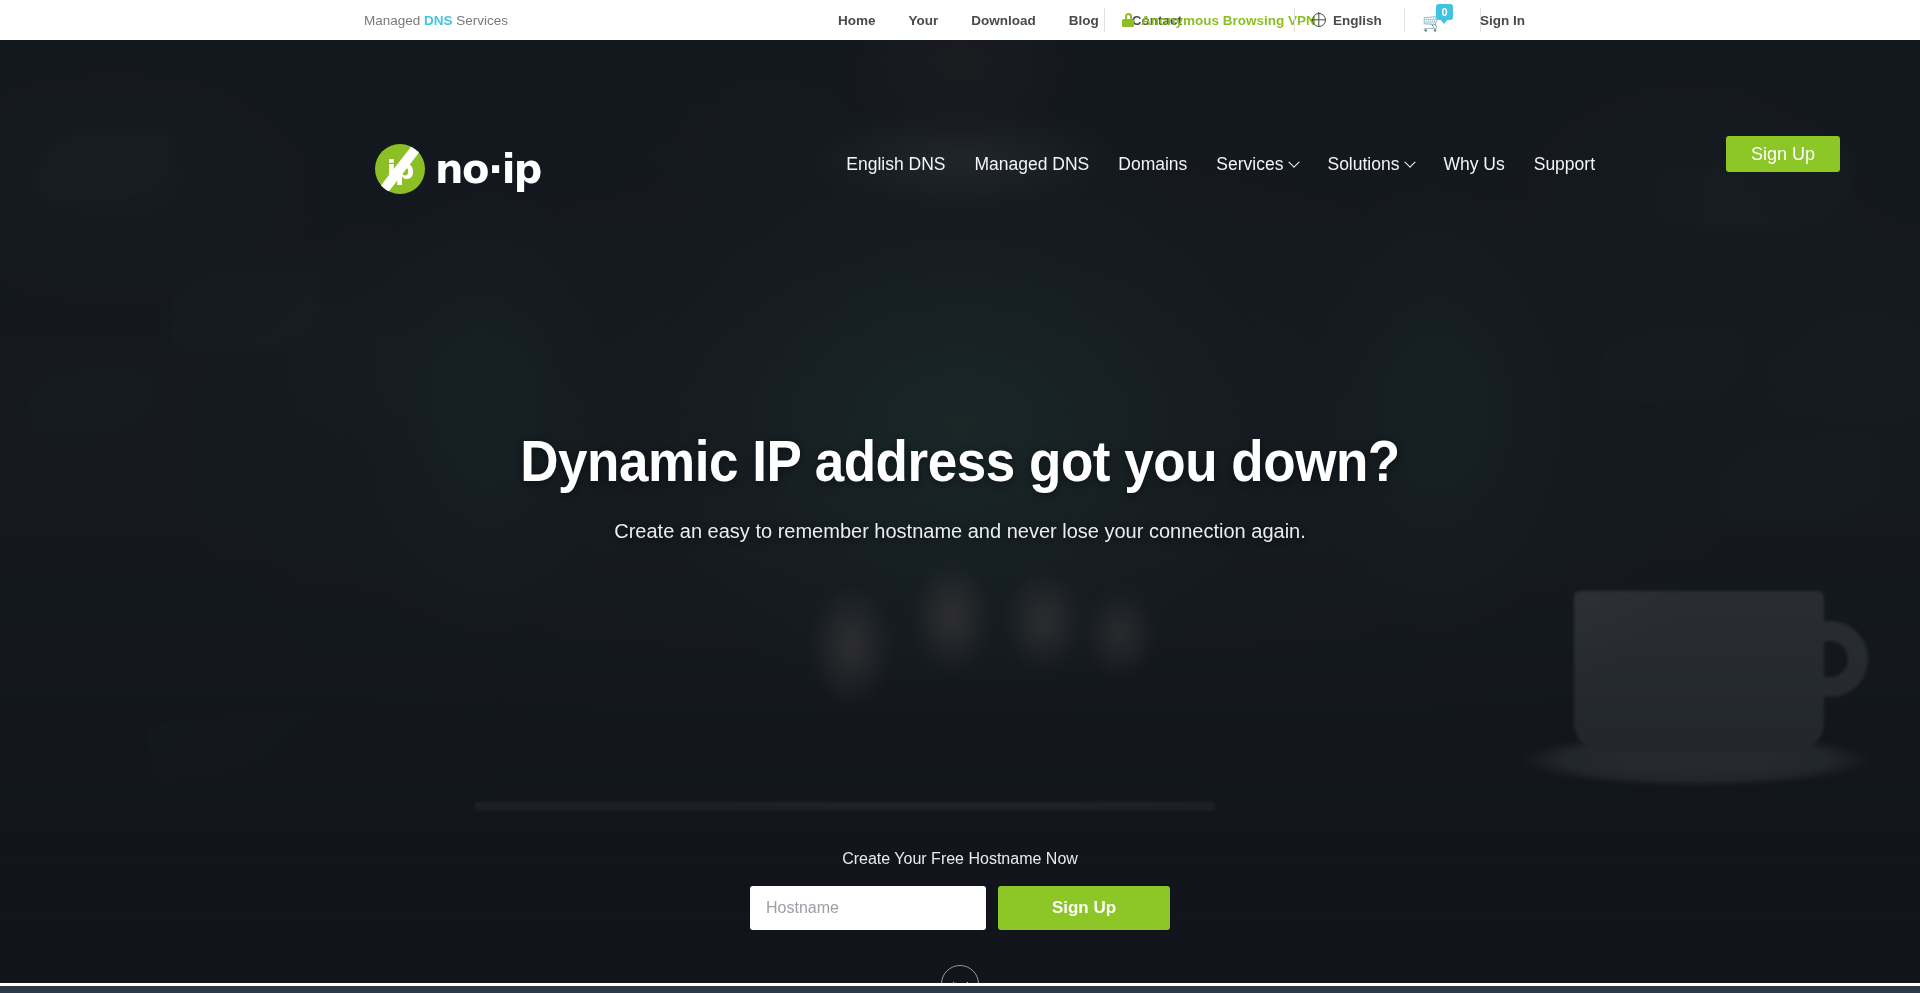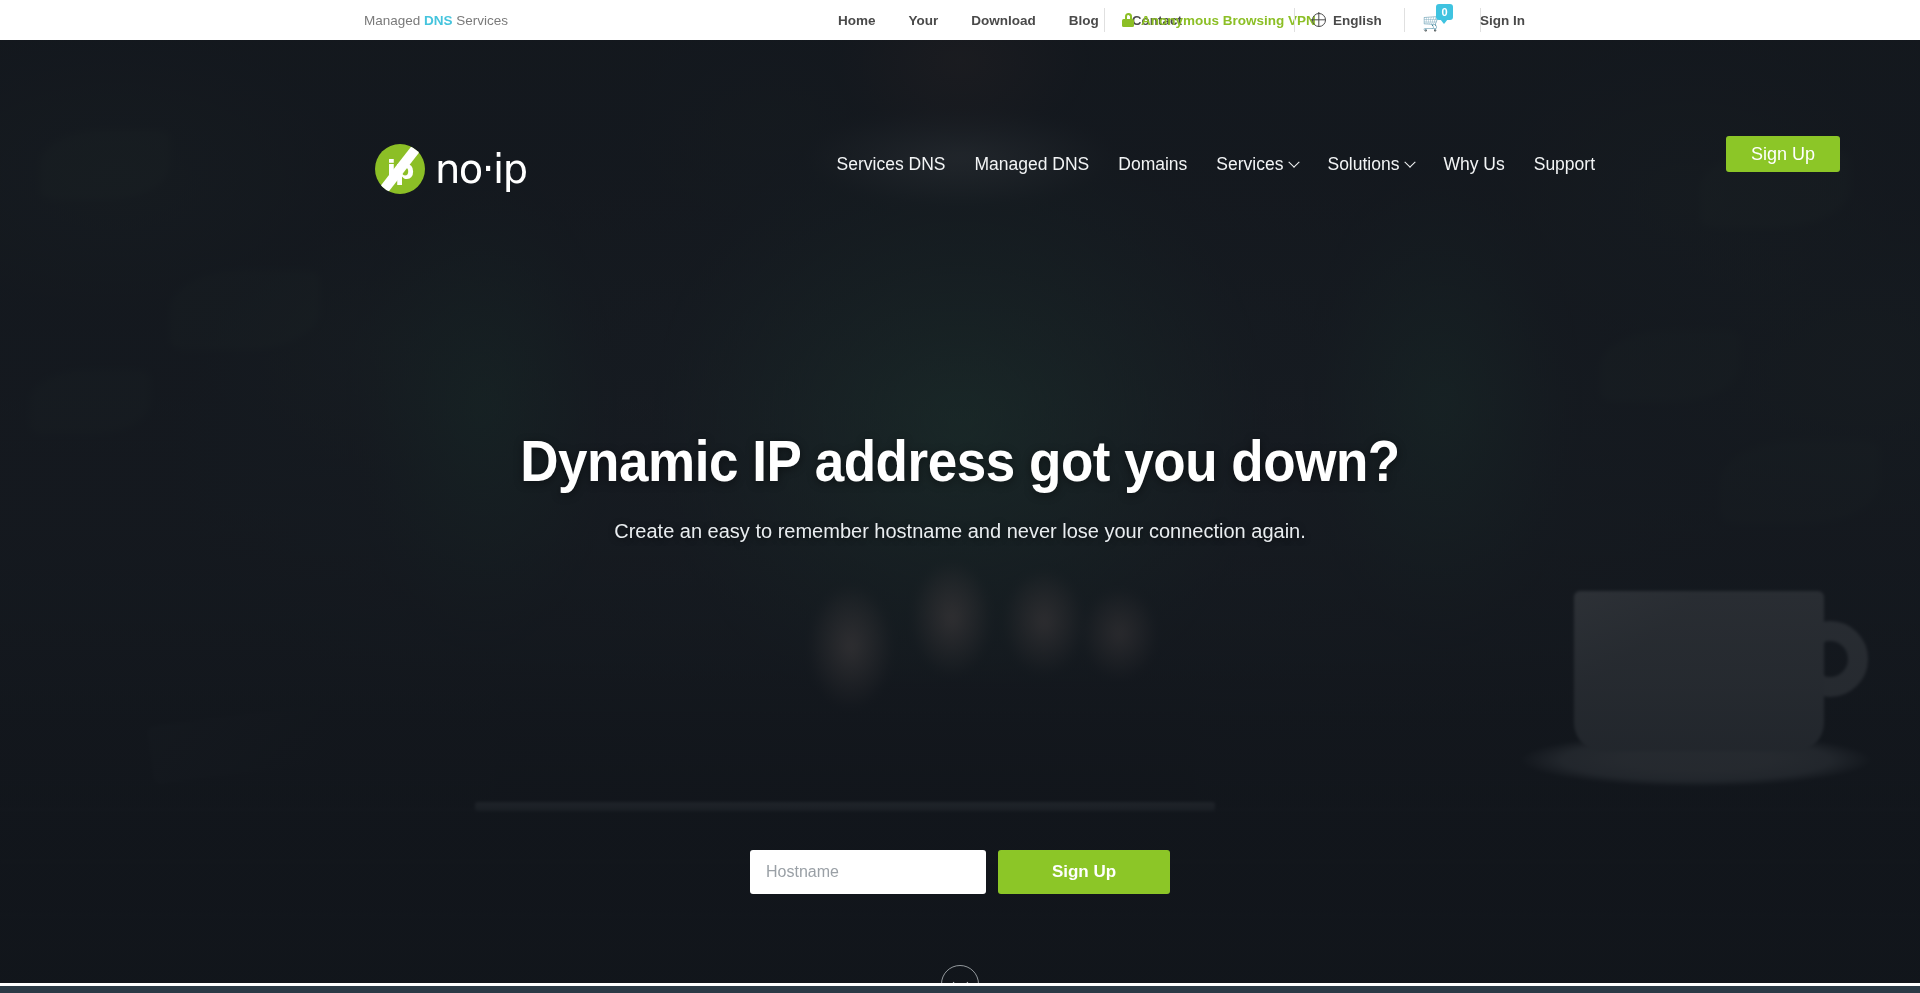--- a/index.html
+++ b/index.html
@@ -203,21 +203,21 @@
   }
   .logo-mark .lm-text{
     font-size:27px; font-weight:bold; color:#ffffff; letter-spacing:-1px;
     font-family:"DejaVu Sans", sans-serif; line-height:1;
   }
   .logo-mark .slash{
     position:absolute; width:10px; height:86px; background:#ffffff;
     transform:rotate(38deg); top:-18px; left:20px;
   }
   .logo-text{
-    font-size:40px; font-weight:normal; color:#ffffff; letter-spacing:-1.5px;
+    font-size:40px; font-weight:bold; color:#ffffff; letter-spacing:-1.5px;
     line-height:1; font-family:"DejaVu Sans", sans-serif;
   }
   .nav-links{
     position:absolute; right:325px; top:114px;
     display:flex; align-items:center; gap:29px;
   }
   .nav-links a{
     color:#f2f4f5; text-decoration:none; font-size:17.5px; white-space:nowrap;
     display:flex; align-items:center; gap:7px;
   }
@@ -384,21 +384,21 @@
     <div class="logo">
       <span class="logo-mark">
         <span class="lm-text">ip</span>
         <span class="slash"></span>
       </span>
       <span class="logo-text">no·ip</span>
     </div>
 
     <div class="nav-links">
       <a href="#">
-          <span>Services DNS</span>
+          <span>English DNS</span>
         </a>
       <a href="#">
           <span>Managed DNS</span>
         </a>
       <a href="#">
           <span>Domains</span>
         </a>
       <a href="#">
           <span>Services</span>
           <span class="chev"></span>
@@ -417,20 +417,21 @@
 
     <button class="btn-signup-nav">Sign Up</button>
   </div>
 
   <div class="hero-copy">
     <h1 class="hero-title">Dynamic IP address got you down?</h1>
     <p class="hero-sub">Create an easy to remember hostname and never lose your connection again.</p>
   </div>
 
   <div class="form-zone">
+    <div class="form-label">Create Your Free Hostname Now</div>
     <div class="form-row">
       <input class="inp-host" type="text" placeholder="Hostname" style="">
       <button class="btn-signup-form">Sign Up</button>
     </div>
   </div>
 
   <div class="scroll-circle">
     <span class="dn"></span>
   </div>
 </div>

